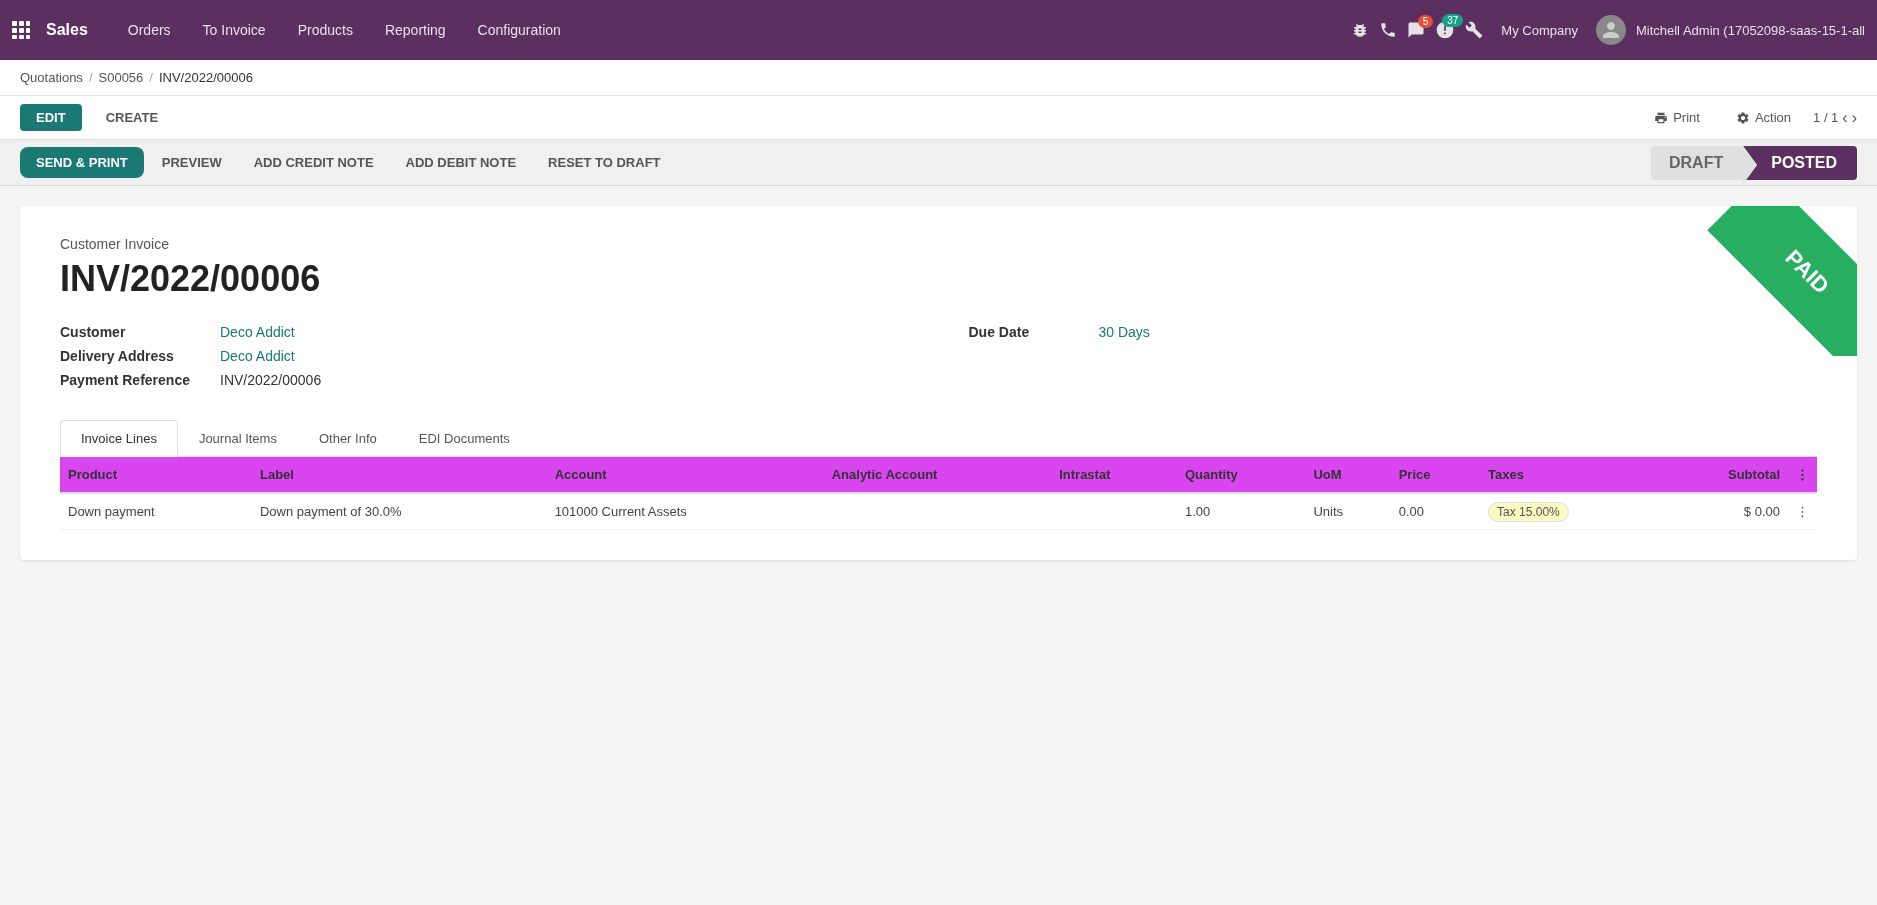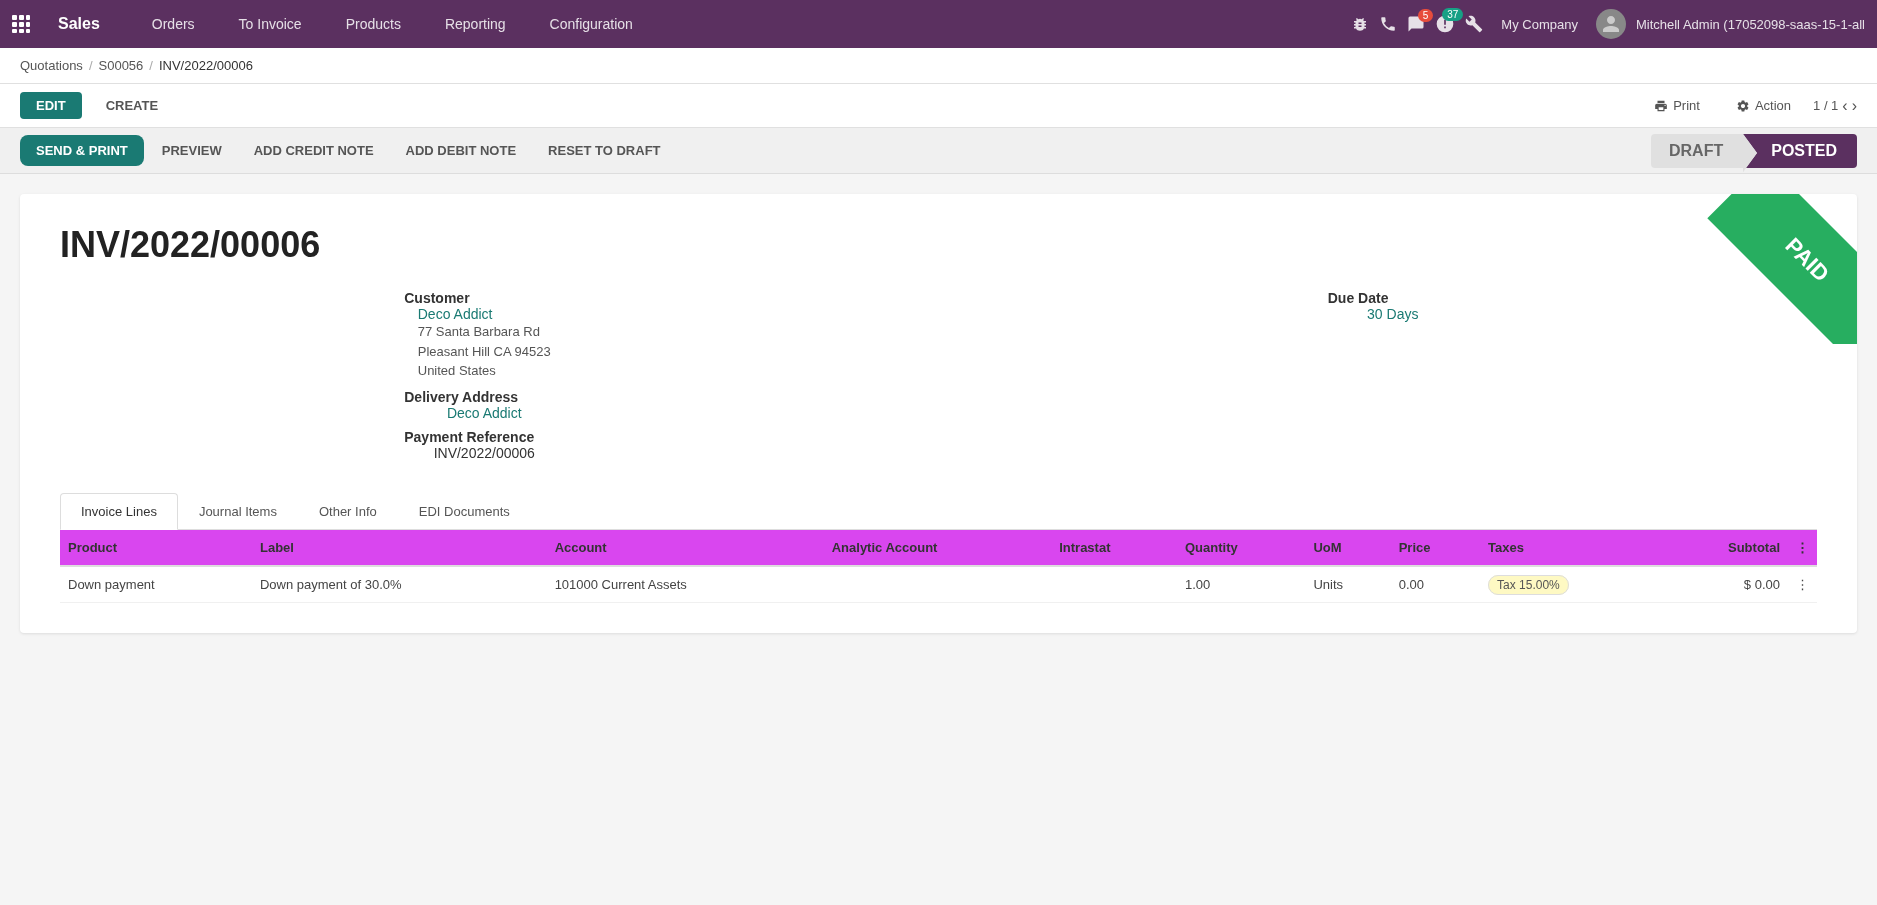--- a/index.html
+++ b/index.html
@@ -4,23 +4,23 @@
   <style>
     * { box-sizing: border-box; margin: 0; padding: 0; }
     body { font-family: Arial, sans-serif; font-size: 14px; background: #f5f5f5; color: #333; }
 
     
     .top-nav {
       background: #5b3060;
       color: white;
       display: flex;
       align-items: center;
-      height: 48px;
+      height: 60px;
       padding: 0 12px;
-      gap: 20px;
+      gap: 8px;
     }
     .top-nav .app-grid { margin-right: 8px; display: flex; align-items: center; cursor: pointer; }
     .top-nav .app-name { font-weight: bold; font-size: 16px; margin-right: 20px; }
     .top-nav .nav-item { color: rgba(255,255,255,0.85); padding: 6px 12px; cursor: pointer; font-size: 14px; white-space: nowrap; }
     .top-nav .spacer { flex: 1; }
     .top-nav .nav-icons { display: flex; align-items: center; gap: 10px; }
     .top-nav .icon-btn { color: rgba(255,255,255,0.85); cursor: pointer; position: relative; display: flex; align-items: center; }
     .top-nav .badge {
       background: #e74c3c;
       color: white;
@@ -204,21 +204,21 @@
       position: absolute;
       top: 25px;
       right: -50px;
     }
 
     .invoice-type { font-size: 14px; color: #555; margin-bottom: 6px; }
     .invoice-number { font-size: 36px; font-weight: bold; color: #222; margin-bottom: 24px; }
 
     .invoice-fields { display: flex; gap: 60px; margin-bottom: 24px; }
     .invoice-left, .invoice-right { flex: 1; }
-    .field-row { display: flex; align-items: center; margin-bottom: 8px; flex-direction: column; }
+    .field-row { display: flex; align-items: flex-start; margin-bottom: 8px; }
     .field-label { font-weight: 600; color: #333; width: 160px; flex-shrink: 0; }
     .field-value { color: #333; }
     .field-value a, .field-value .link { color: #1a7a73; cursor: pointer; }
     .field-value .address { color: #555; font-size: 13px; line-height: 1.5; }
 
     .right-fields .field-row { margin-bottom: 10px; }
     .right-fields .field-label { width: 130px; }
     .field-value.date { color: #1a7a73; }
     .field-value.days { color: #1a7a73; }
 
@@ -377,34 +377,30 @@
   </div>
 </div>
 
 <div class="main-content">
   <div class="invoice-card">
 
     <div class="paid-ribbon">
       <div class="paid-ribbon-inner">PAID</div>
     </div>
 
+    <div class="invoice-type">Customer Invoice</div>
     <div class="invoice-number">INV/2022/00006</div>
 
     <div class="invoice-fields">
 
       <div class="invoice-left">
         <div class="field-row">
           <span class="field-label">Customer</span>
           <div class="field-value">
             <div><span class="link">Deco Addict</span></div>
-            <div class="address">
-              <div>77 Santa Barbara Rd</div>
-              <div>Pleasant Hill CA 94523</div>
-              <div>United States</div>
-            </div>
           </div>
         </div>
         <div class="field-row">
           <span class="field-label">Delivery Address</span>
           <div class="field-value">
             <span class="link">Deco Addict</span>
           </div>
         </div>
         <div class="field-row">
           <span class="field-label">Payment Reference</span>

